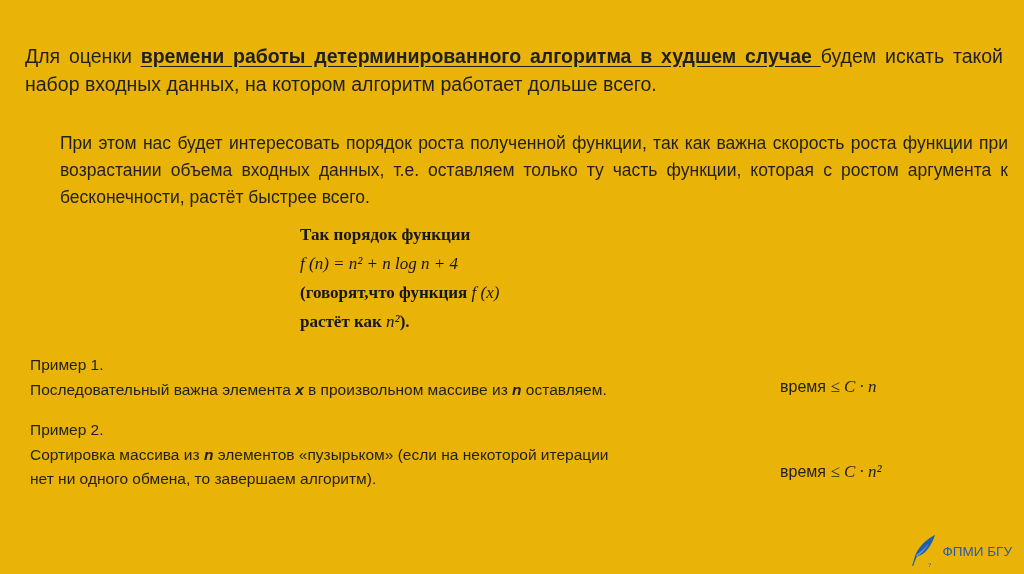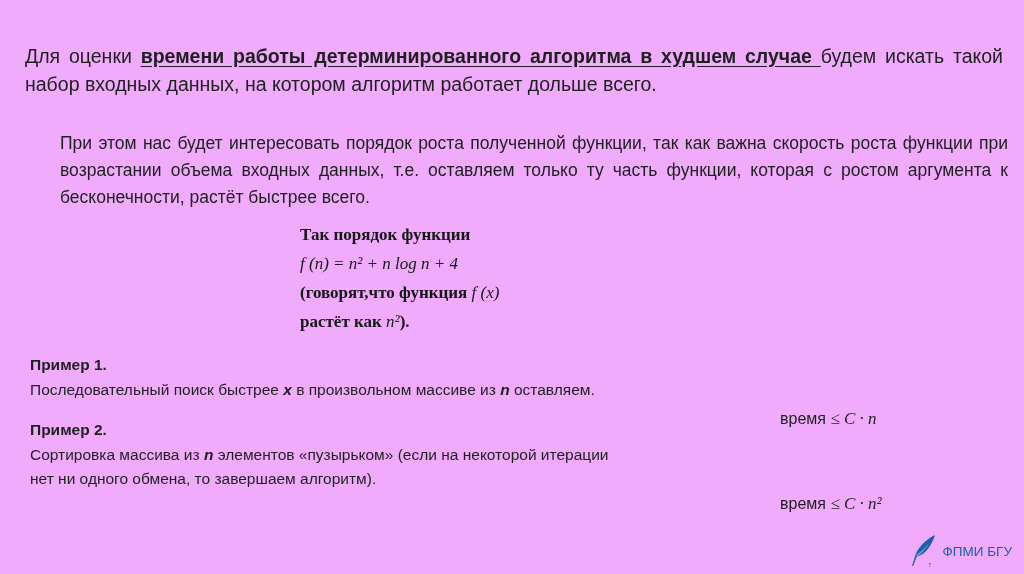--- a/index.html
+++ b/index.html
@@ -4,21 +4,21 @@
 <style>
   html, body {
     margin: 0;
     padding: 0;
     background: #ffffff;
   }
   .slide {
     position: relative;
     width: 1024px;
     height: 574px;
-    background: #f0abfc;
+    background: #eab308;
     font-family: "Liberation Sans", sans-serif;
     color: #1f1f1f;
     overflow: hidden;
   }
 
   
   .intro {
     position: absolute;
     left: 25px;
     top: 22px;
@@ -63,39 +63,38 @@
   }
   .math {
     font-style: italic;
   }
 
   
   .example-title {
     position: absolute;
     left: 30px;
     font-size: 15.5px;
-    font-weight: 700;
+    font-weight: 400;
   }
   .example-text {
     position: absolute;
     left: 30px;
     font-size: 15.5px;
     line-height: 1.4;
     white-space: nowrap;
   }
   .var {
     font-weight: 700;
     font-style: italic;
   }
   .time {
     position: absolute;
     left: 780px;
     font-size: 16px;
     white-space: nowrap;
-    margin-top: 32px;
   }
   .time .formula {
     font-family: "Liberation Serif", serif;
     font-style: italic;
     font-size: 17px;
   }
 
   
   .footer-logo {
     position: absolute;
@@ -131,21 +130,21 @@
     <div class="row">
       <span class="math-label">(говорят,что функция </span><span class="math">f (x)</span>
     </div>
     <div class="row">
       <span class="math-label">растёт как </span><span class="math">n²</span><span class="math-label">).</span>
     </div>
   </div>
 
   <div class="example-title" style="top: 356px;">Пример 1.</div>
   <div class="example-text" style="top: 379px;">
-    <span>Последовательный поиск быстрее </span><span class="var">x</span><span> в произвольном массиве из </span><span class="var">n</span><span> оставляем.</span>
+    <span>Последовательный важна элемента </span><span class="var">x</span><span> в произвольном массиве из </span><span class="var">n</span><span> оставляем.</span>
   </div>
   <div class="time" style="top: 377px;">
     <span>время </span><span class="formula">≤ C · n</span>
   </div>
 
   <div class="example-title" style="top: 421px; text-align: center;">Пример 2.</div>
   <div class="example-text" style="top: 444px;">
     <span>Сортировка массива из </span><span class="var">n</span><span> элементов «пузырьком» (если на некоторой итерации</span>
   </div>
   <div class="example-text" style="top: 468px;">нет ни одного обмена, то завершаем алгоритм).</div>

